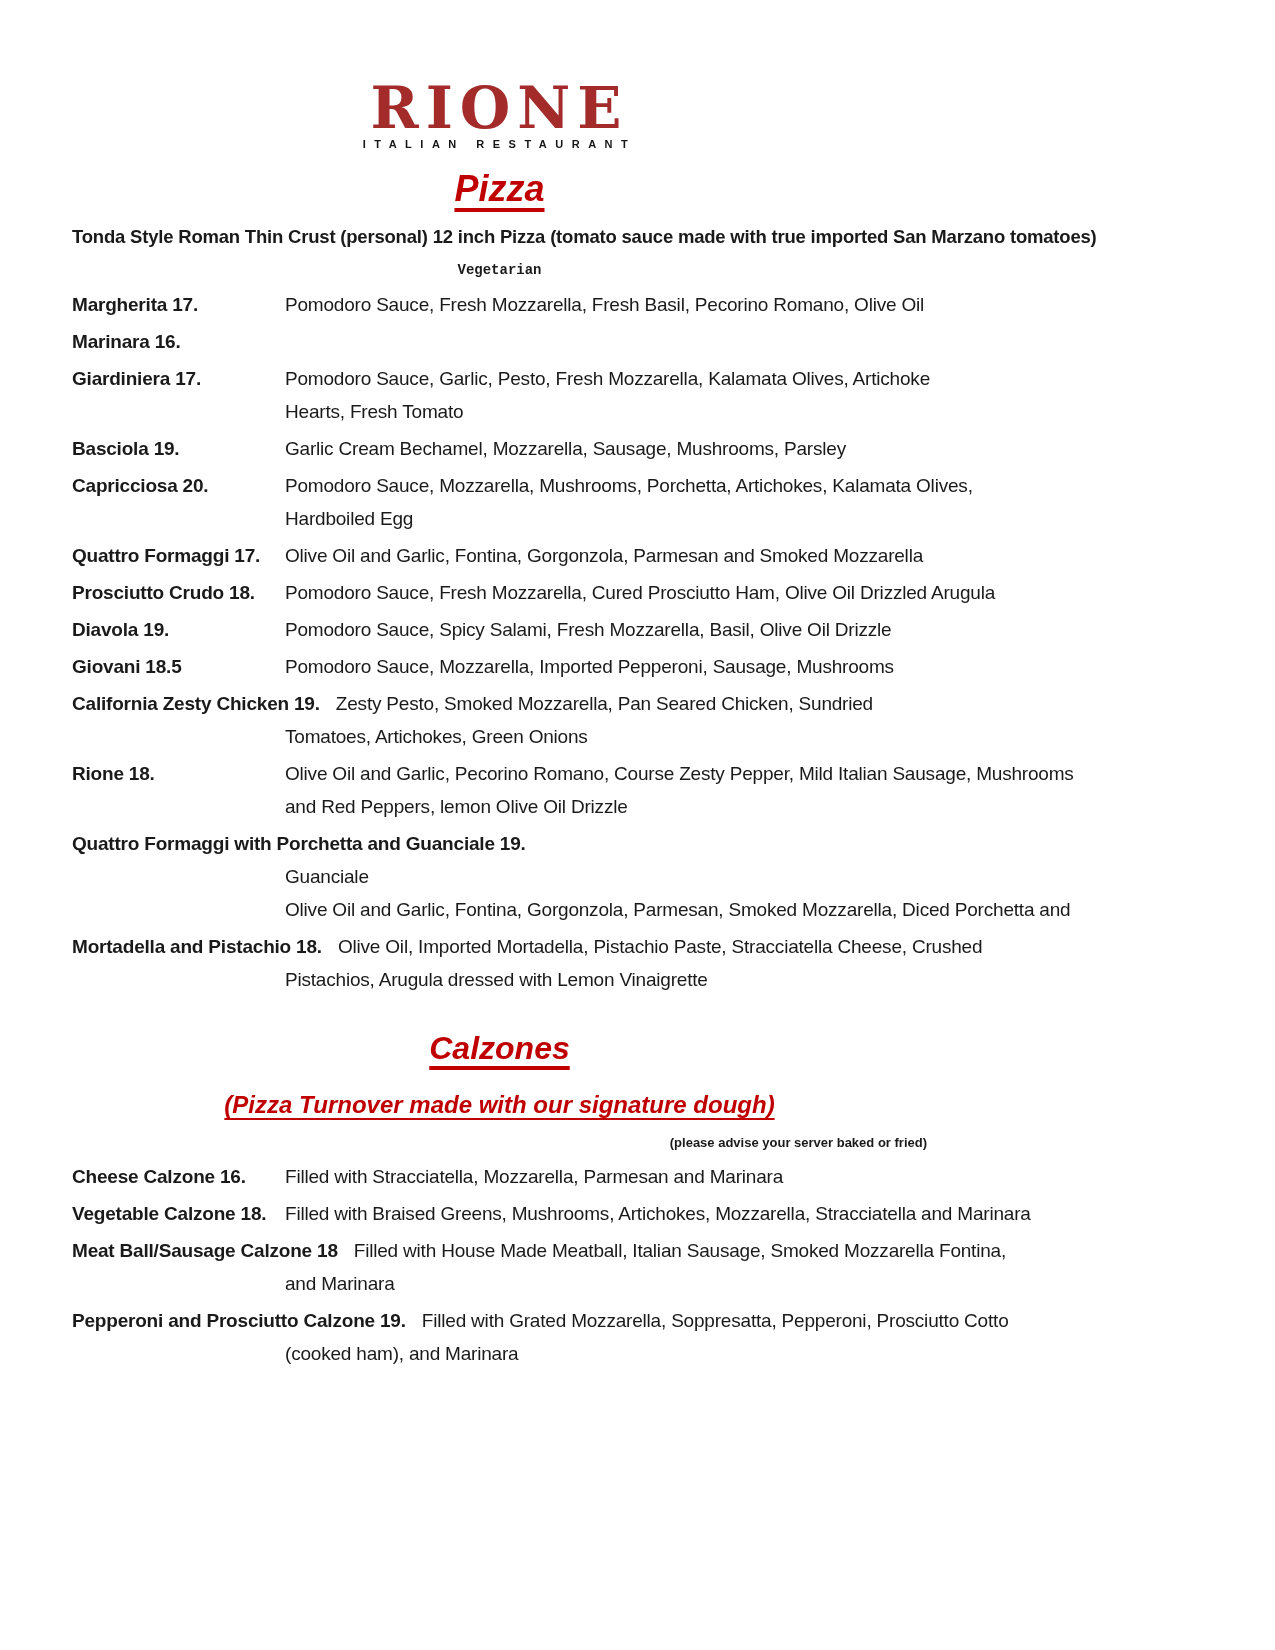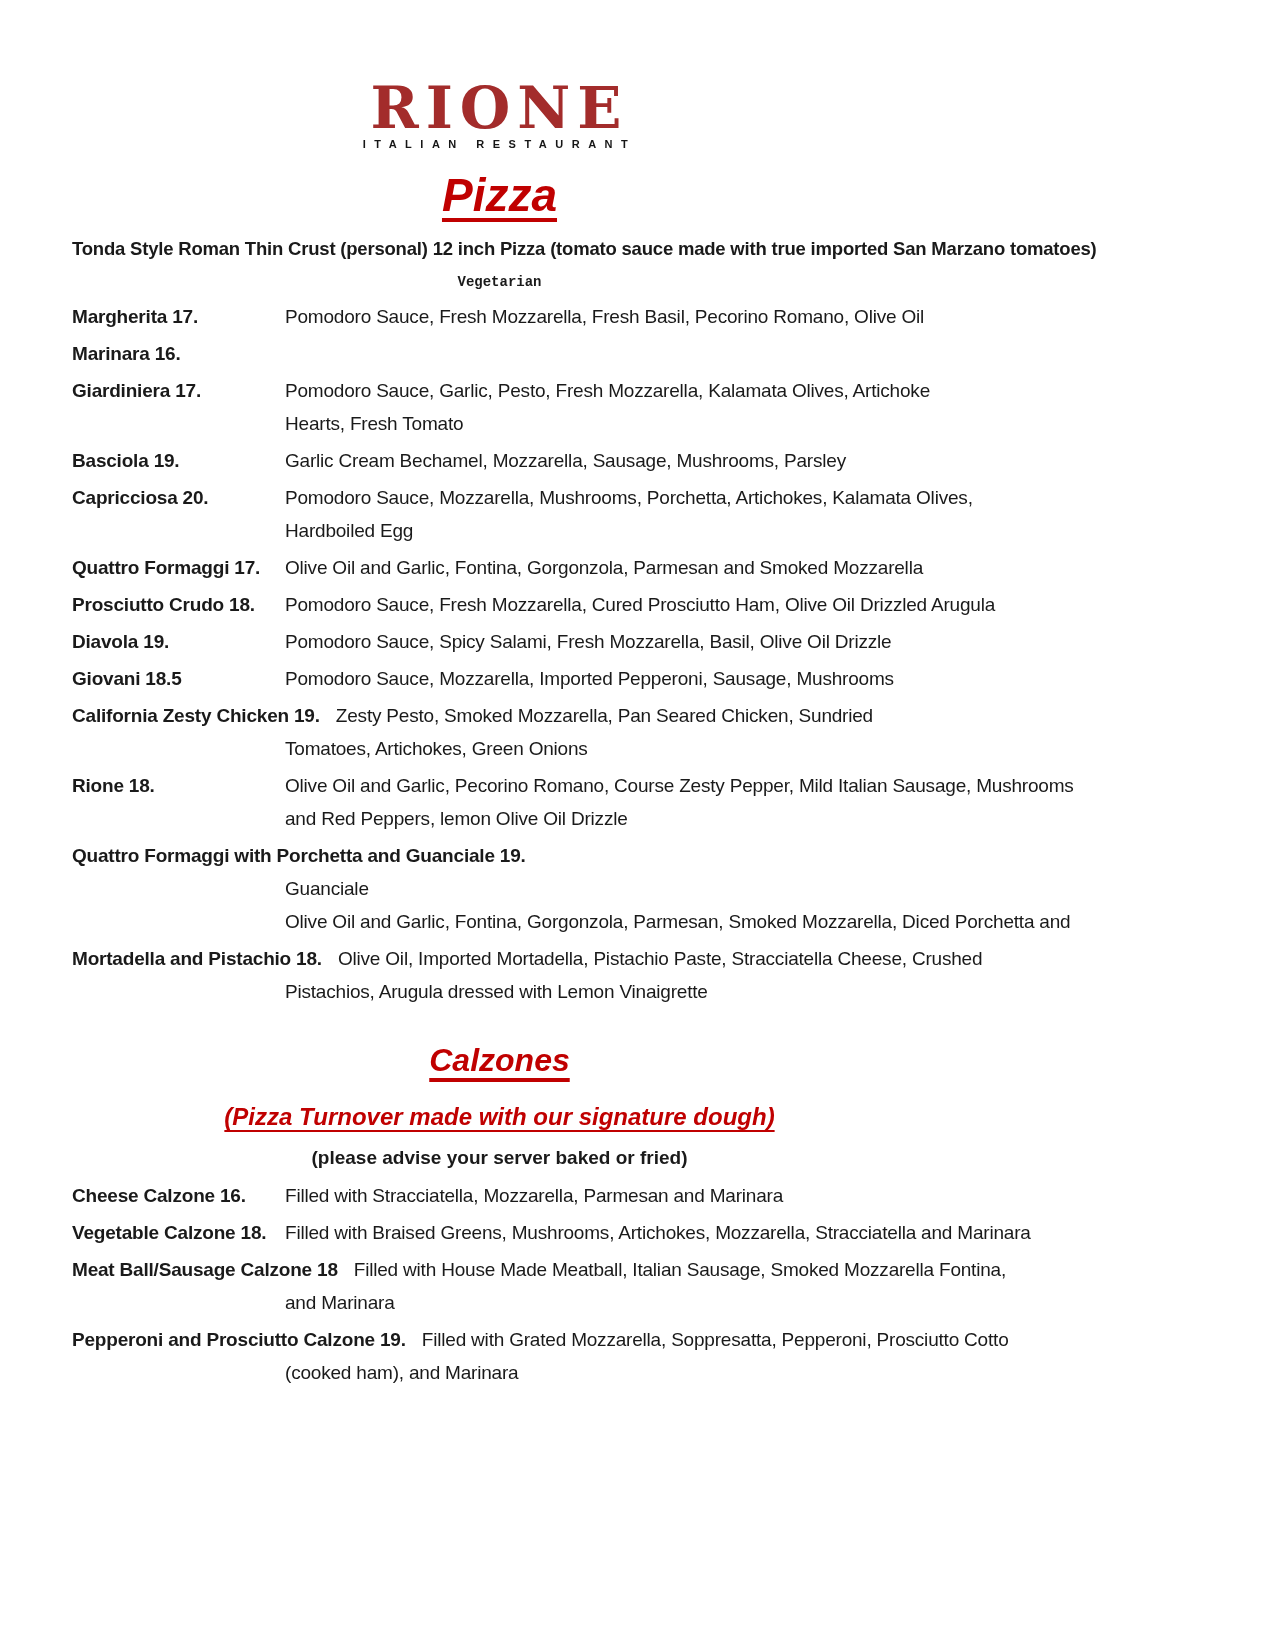--- a/index.html
+++ b/index.html
@@ -36,21 +36,21 @@
     letter-spacing: 8.5px;
     color: #161616;
     margin-top: 2px;
   }
   
   .section-title {
     margin: 18px 0 10px;
     text-align: center;
     font-style: italic;
     font-weight: bold;
-    font-size: 46px;
+    font-size: 36px;
     color: #C00000;
     text-decoration: underline;
     text-decoration-thickness: 4px;
     text-underline-offset: 7px;
   }
   .section-title.calzones {
     margin-top: 34px;
     font-size: 32px;
   }
   .section-subtitle {
@@ -74,23 +74,23 @@
     font-style: italic;
     font-weight: bold;
     font-size: 24px;
     color: #C00000;
     text-decoration: underline;
     text-decoration-thickness: 2px;
     text-underline-offset: 5px;
   }
   .note-black {
     margin: 16px 0 10px;
-    text-align: center;
-    font-weight: bold;
-    font-size: 19px;
+    text-align: right;
+    font-weight: bold;
+    font-size: 13px;
   }
   
   .items { font-size: 19px; line-height: 33px; letter-spacing: -0.2px; }
   .item { margin: 0 0 4px; }
   .item-name { font-weight: bold; }
   .item-tab { display: grid; grid-template-columns: 213px 1fr; }
   .desc-line { white-space: nowrap; }
   .first-line { white-space: nowrap; }
   .desc-first { margin-left: 16px; }
   .indent { margin-left: 213px; }

